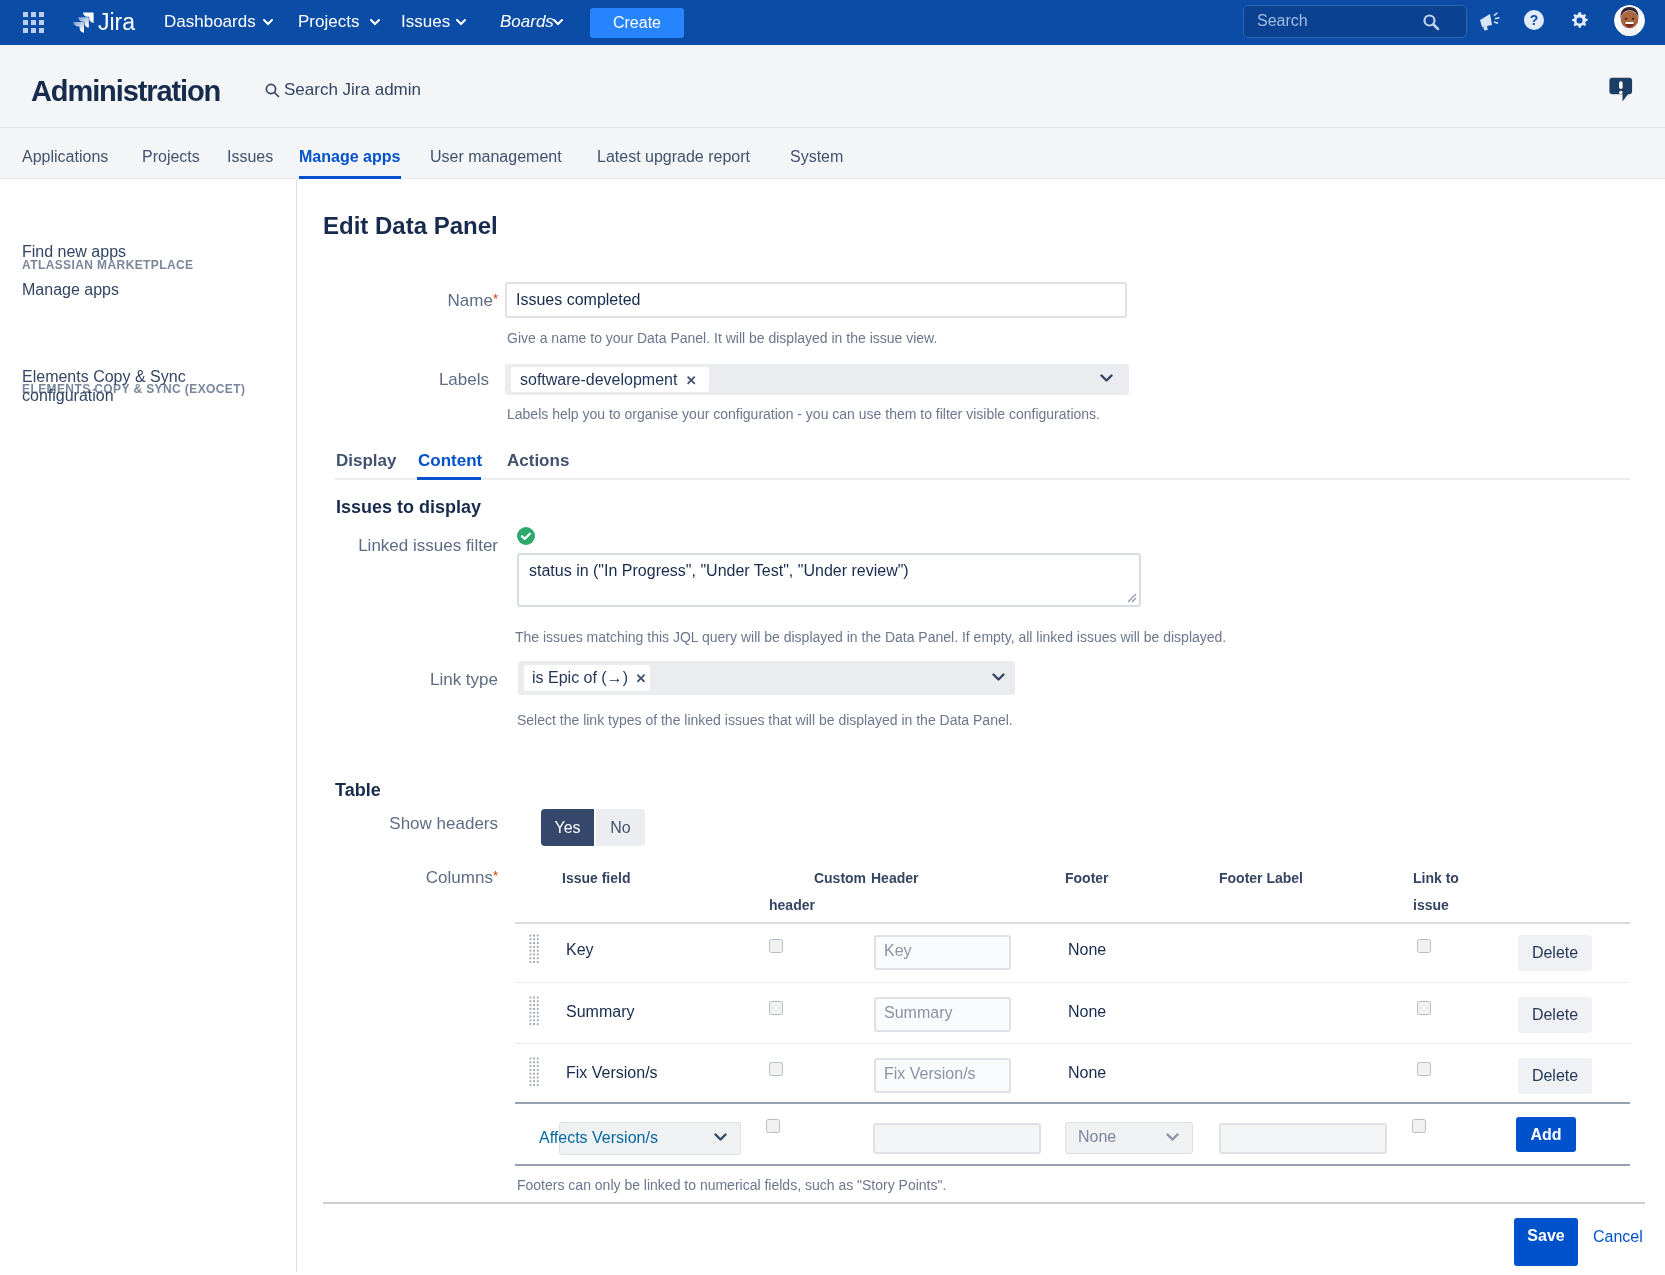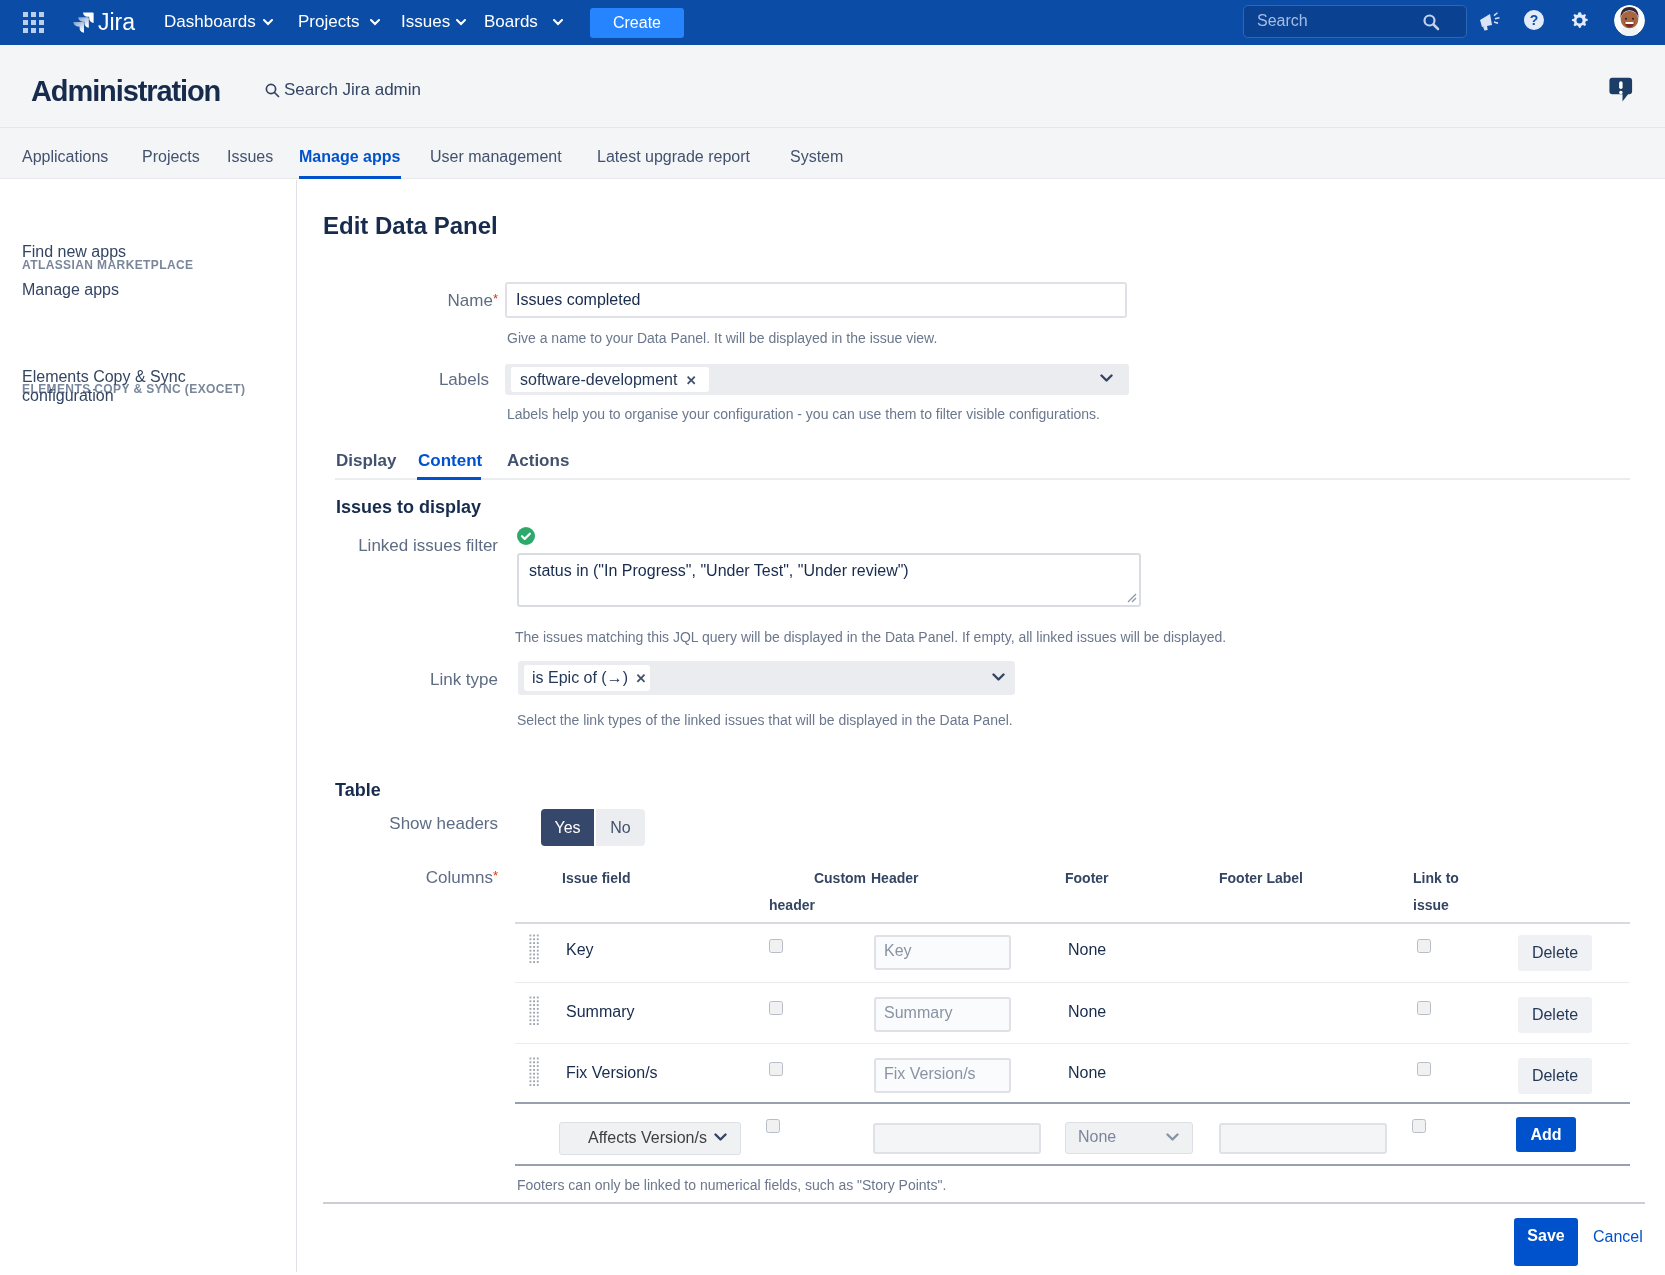--- a/index.html
+++ b/index.html
@@ -87,21 +87,21 @@
         </linearGradient>
       </defs>
       <path fill="#fff" d="M108 16H61.8c0 11.5 9.3 20.8 20.8 20.8h8.5v8.3c0 11.5 9.3 20.8 20.9 20.8V20a4 4 0 0 0-4-4z"></path>
       <path fill="url(#ja)" d="M85.1 39H38.9c0 11.6 9.3 20.9 20.8 20.9h8.5v8.2c0 11.5 9.4 20.8 20.9 20.8V43a4 4 0 0 0-4-4z"></path>
       <path fill="url(#ja)" d="M62.2 62.1H16c0 11.5 9.3 20.8 20.8 20.8h8.5v8.3C45.3 102.7 54.7 112 66.2 112V66a4 4 0 0 0-4-4z"></path>
     </svg>
     <div class="navitem" style="left:98px; top:9px; font-size:23px; font-weight:400;">Jira</div>
     <div class="navitem" style="left:164px;">Dashboards</div>
     <div class="navitem" style="left:298px;">Projects</div>
     <div class="navitem" style="left:401px;">Issues</div>
-    <div class="navitem" style="left:484px;">Boards</div>
+    <div class="navitem" style="left:500px;font-style:italic;">Boards</div>
     <svg class="chev" style="left:263px;" viewBox="0 0 10 7">
         <path d="M1 1l4 4 4-4" stroke="#fff" stroke-width="2" fill="none" stroke-linecap="round"></path>
       </svg>
     <svg class="chev" style="left:370px;" viewBox="0 0 10 7">
         <path d="M1 1l4 4 4-4" stroke="#fff" stroke-width="2" fill="none" stroke-linecap="round"></path>
       </svg>
     <svg class="chev" style="left:456px;" viewBox="0 0 10 7">
         <path d="M1 1l4 4 4-4" stroke="#fff" stroke-width="2" fill="none" stroke-linecap="round"></path>
       </svg>
     <svg class="chev" style="left:553px;" viewBox="0 0 10 7">
@@ -272,21 +272,21 @@
       <span>Fix Version/s</span>
     </div>
   <div class="nonetxt" style="top:1064px;"></div>
   <div class="nonetxt" style="top:1064px;">None</div>
   <div class="cb" style="left:1417px; top:1062px;"></div>
   <div class="delbtn" style="top:1058px;">Delete</div>
 
   <div class="darkline" style="top:1102px;"></div>
 
   <div class="gselect" style="left:559px; top:1122px; width:182px; height:33px; background:#F0F1F3; border:1px solid #DCDFE4;"></div>
-  <div class="abs" style="left:588px; top:1129px; font-size:16px; color:#404040;">Affects Version/s</div>
+  <div class="abs" style="left:539px; top:1129px; font-size:16px; color:#0369a1;">Affects Version/s</div>
   <svg class="abs" style="left:714px; top:1133px;" width="13" height="9" viewBox="0 0 13 9">
       <path d="M1.5 1.5l5 5 5-5" stroke="#344563" stroke-width="2.4" fill="none" stroke-linecap="round" stroke-linejoin="round"></path>
     </svg>
   <div class="cb" style="left:766px; top:1119px;"></div>
   <div class="ghostinput" style="left:873px; top:1123px; width:168px; height:31px; background:#F4F5F7;"></div>
   <div class="gselect" style="left:1065px; top:1122px; width:128px; height:32px; background:#F0F1F3; border:1px solid #DCDFE4;"></div>
   <div class="abs" style="left:1078px; top:1128px; font-size:16px; color:#7A869A;">None</div>
   <svg class="abs" style="left:1166px; top:1133px;" width="13" height="9" viewBox="0 0 13 9">
       <path d="M1.5 1.5l5 5 5-5" stroke="#8993A4" stroke-width="2.4" fill="none" stroke-linecap="round" stroke-linejoin="round"></path>
     </svg>

